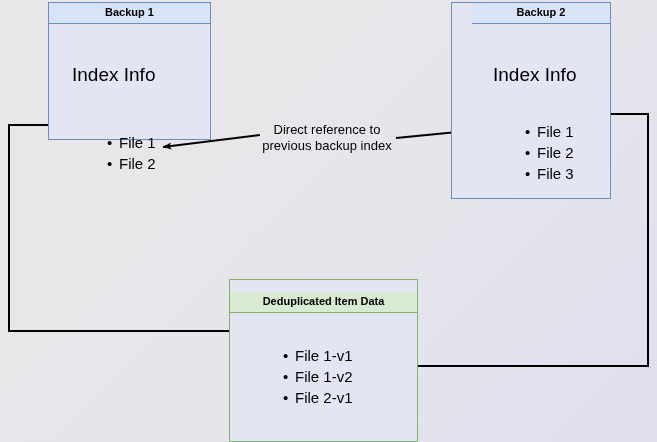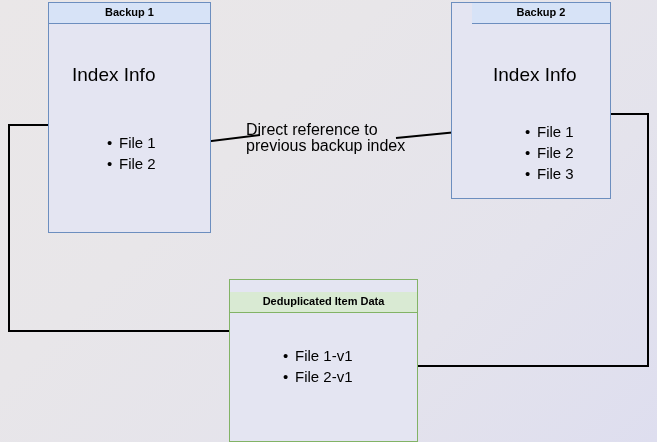--- a/index.html
+++ b/index.html
@@ -79,23 +79,24 @@
   ul.file-list li::before {
     content: "\2022";
     position: absolute;
     left: -12px;
     top: 0;
     font-size: 15px;
     line-height: 21px;
   }
   .edge-label {
     position: absolute;
-    font-size: 16px;
+    font-size: 13px;
     line-height: 16px;
     color: #000000;
+    text-align: center;
     white-space: pre-line;
   }
 </style>
 </head>
 <body>
 
 <div id="canvas">
 
   <svg id="wires" viewBox="0 0 657 442">
     <defs>
@@ -105,21 +106,21 @@
     </defs>
 
     <polyline points="93,125 9,125 9,331 272,331" fill="none" stroke="#000000" stroke-width="2" marker-end="url(#arrow)"></polyline>
 
     <polyline points="570,114 648,114 648,366 378,366" fill="none" stroke="#000000" stroke-width="2" marker-end="url(#arrow)"></polyline>
 
     <line x1="488" y1="129" x2="396" y2="138" stroke="#000000" stroke-width="2"></line>
     <line x1="260" y1="135" x2="163" y2="147" stroke="#000000" stroke-width="2" marker-end="url(#arrow)"></line>
   </svg>
 
-  <div class="node" id="node-backup1" style="left:48px; top:2px; width:163px; height:231px;">
+  <div class="node" id="node-backup1" style="left:48px; top:2px; width:163px; height:138px;">
     <div class="node-header">Backup 1</div>
     <div class="node-body">
       <div class="index-title" style="left:23px; top:40px;">Index Info</div>
       <ul class="file-list" style="left:53px; top:108px;">
         <li>File 1</li>
         <li>File 2</li>
       </ul>
     </div>
   </div>
 
@@ -133,20 +134,21 @@
         <li>File 3</li>
       </ul>
     </div>
   </div>
 
   <div class="node green" id="node-dedup" style="left:229px; top:279px; width:189px; height:163px;">
     <div class="node-header">Deduplicated Item Data</div>
     <div class="node-body">
       <ul class="file-list" style="left:48px; top:32px;">
         <li>File 1-v1</li>
+        <li>File 1-v2</li>
         <li>File 2-v1</li>
       </ul>
     </div>
   </div>
 
   <div class="edge-label" style="left:246px; top:122px; width:162px;">Direct reference to
 previous backup index</div>
 
 </div>
 

